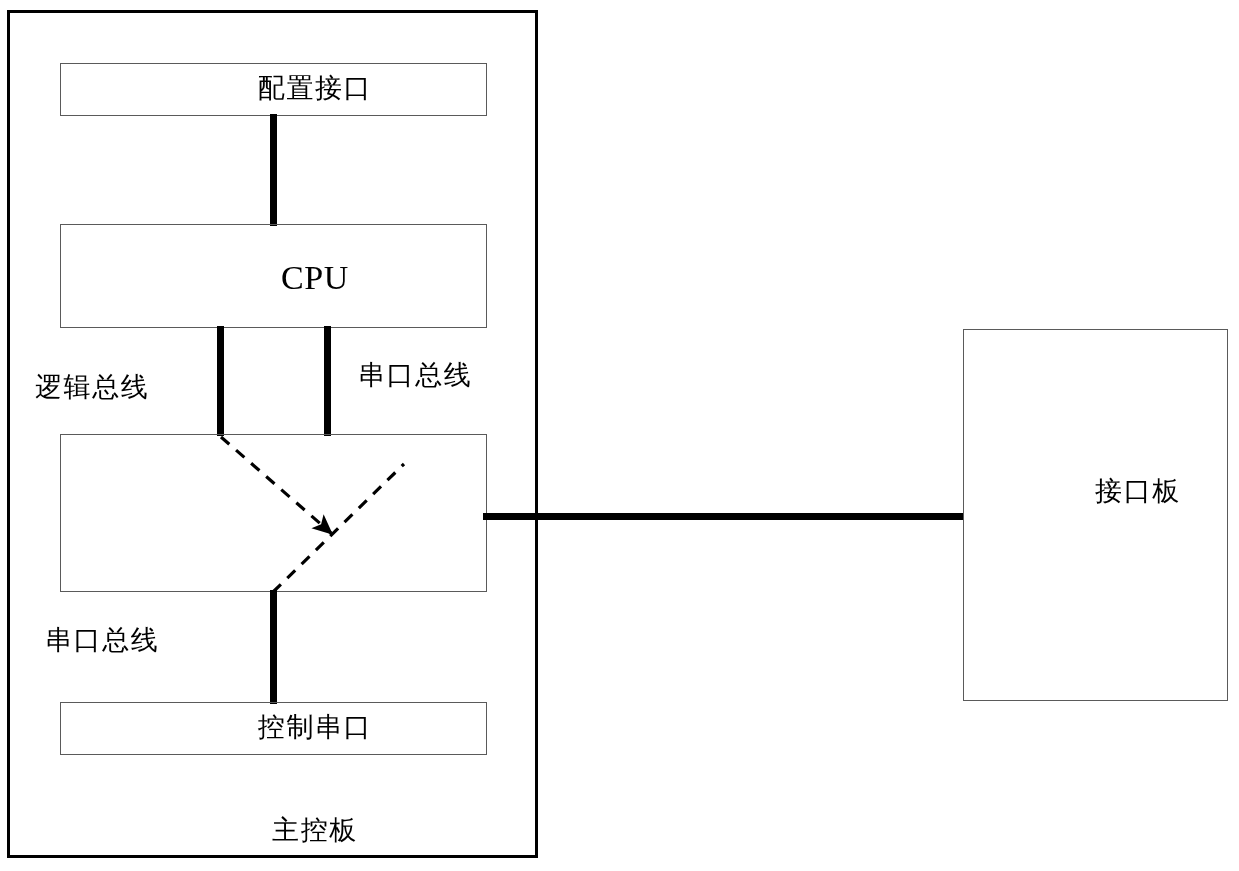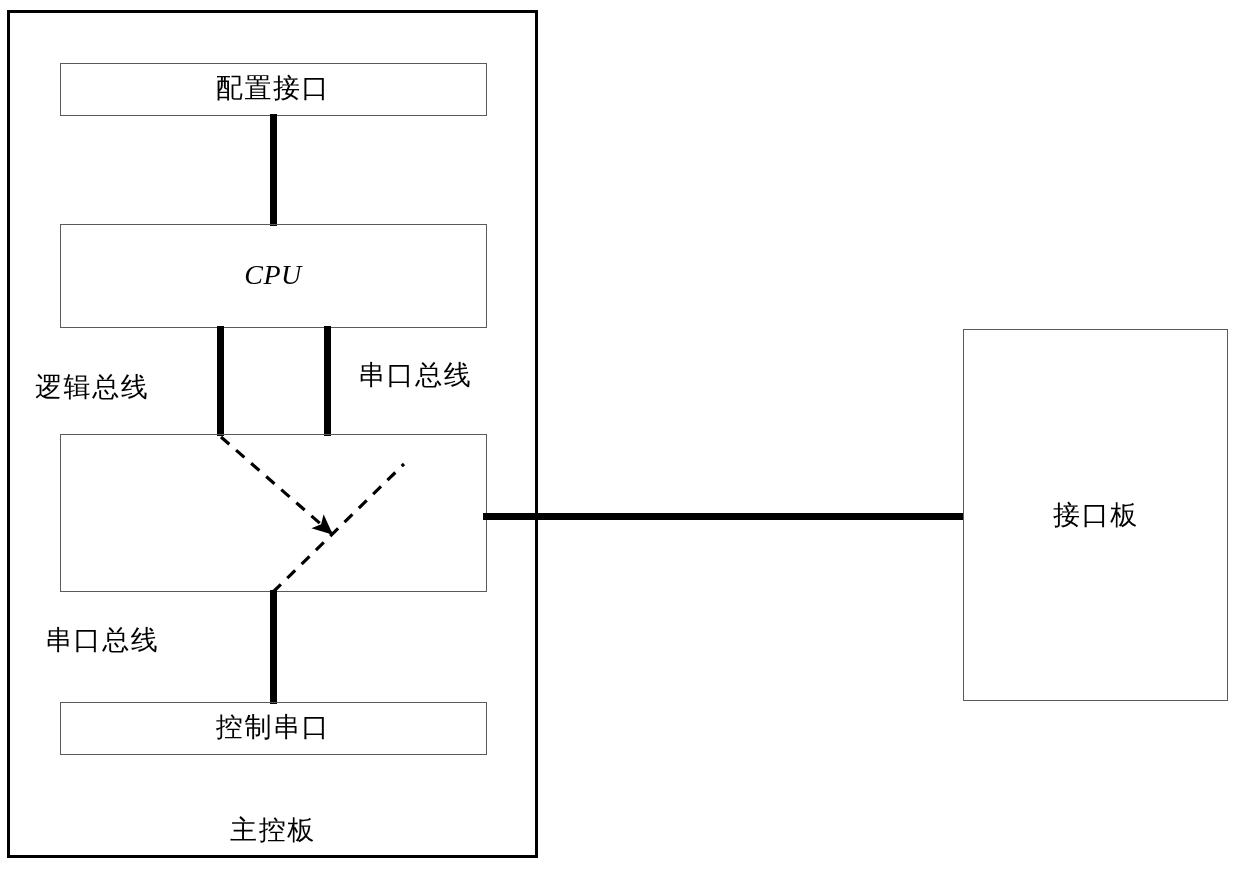--- a/index.html
+++ b/index.html
@@ -39,27 +39,27 @@
     white-space: nowrap;
     line-height: 1.18;
     letter-spacing: 0.06em;
   }
   .label-cn {
     font-family: "Liberation Serif", "DejaVu Serif", serif;
     font-size: 27px;
   }
   .label-latin {
     font-family: "Liberation Serif", "DejaVu Serif", serif;
-    font-size: 28px;
+    font-size: 34px;
     letter-spacing: 0.02em;
-    font-style: italic;
   }
   .centered {
     text-align: right;
     transform: translateX(-50%);
+    margin-left: 42px;
   }
   .wire {
     position: absolute;
     background: #000000;
   }
   .wire-v {
     width: 7px;
   }
   .wire-h {
     height: 7px;
@@ -104,21 +104,21 @@
   <div class="label label-cn" style="left:45px; top:625px;">串口总线</div>
 
   <div class="box unit-box" style="left:60px; top:702px; width:427px; height:53px;"></div>
   <div class="label label-cn centered" style="left:273px; top:712px;">控制串口</div>
 
   <div class="label label-cn centered" style="left:273px; top:815px;">主控板</div>
 
   <div class="wire wire-h" style="left:483px; top:513px; width:481px;"></div>
 
   <div class="box iface-box" style="left:963px; top:329px; width:265px; height:372px;"></div>
-  <div class="label label-cn centered" style="left:1096px; top:500px;">接口板</div>
+  <div class="label label-cn centered" style="left:1096px; top:476px;">接口板</div>
 
   <svg id="overlay-svg" viewBox="0 0 1239 871" xmlns="http://www.w3.org/2000/svg">
     <defs>
       <marker id="arrowhead" markerWidth="7" markerHeight="7" refX="5.6" refY="3.1" orient="auto" markerUnits="strokeWidth">
         <path d="M0,0.2 L6.4,3.1 L0,6.0 L1.5,3.1 Z" fill="#000000"></path>
       </marker>
     </defs>
 
     <g>
       <line x1="221" y1="437" x2="331" y2="533" stroke="#000000" stroke-width="3.2" stroke-dasharray="11 9" marker-end="url(#arrowhead)"></line>

